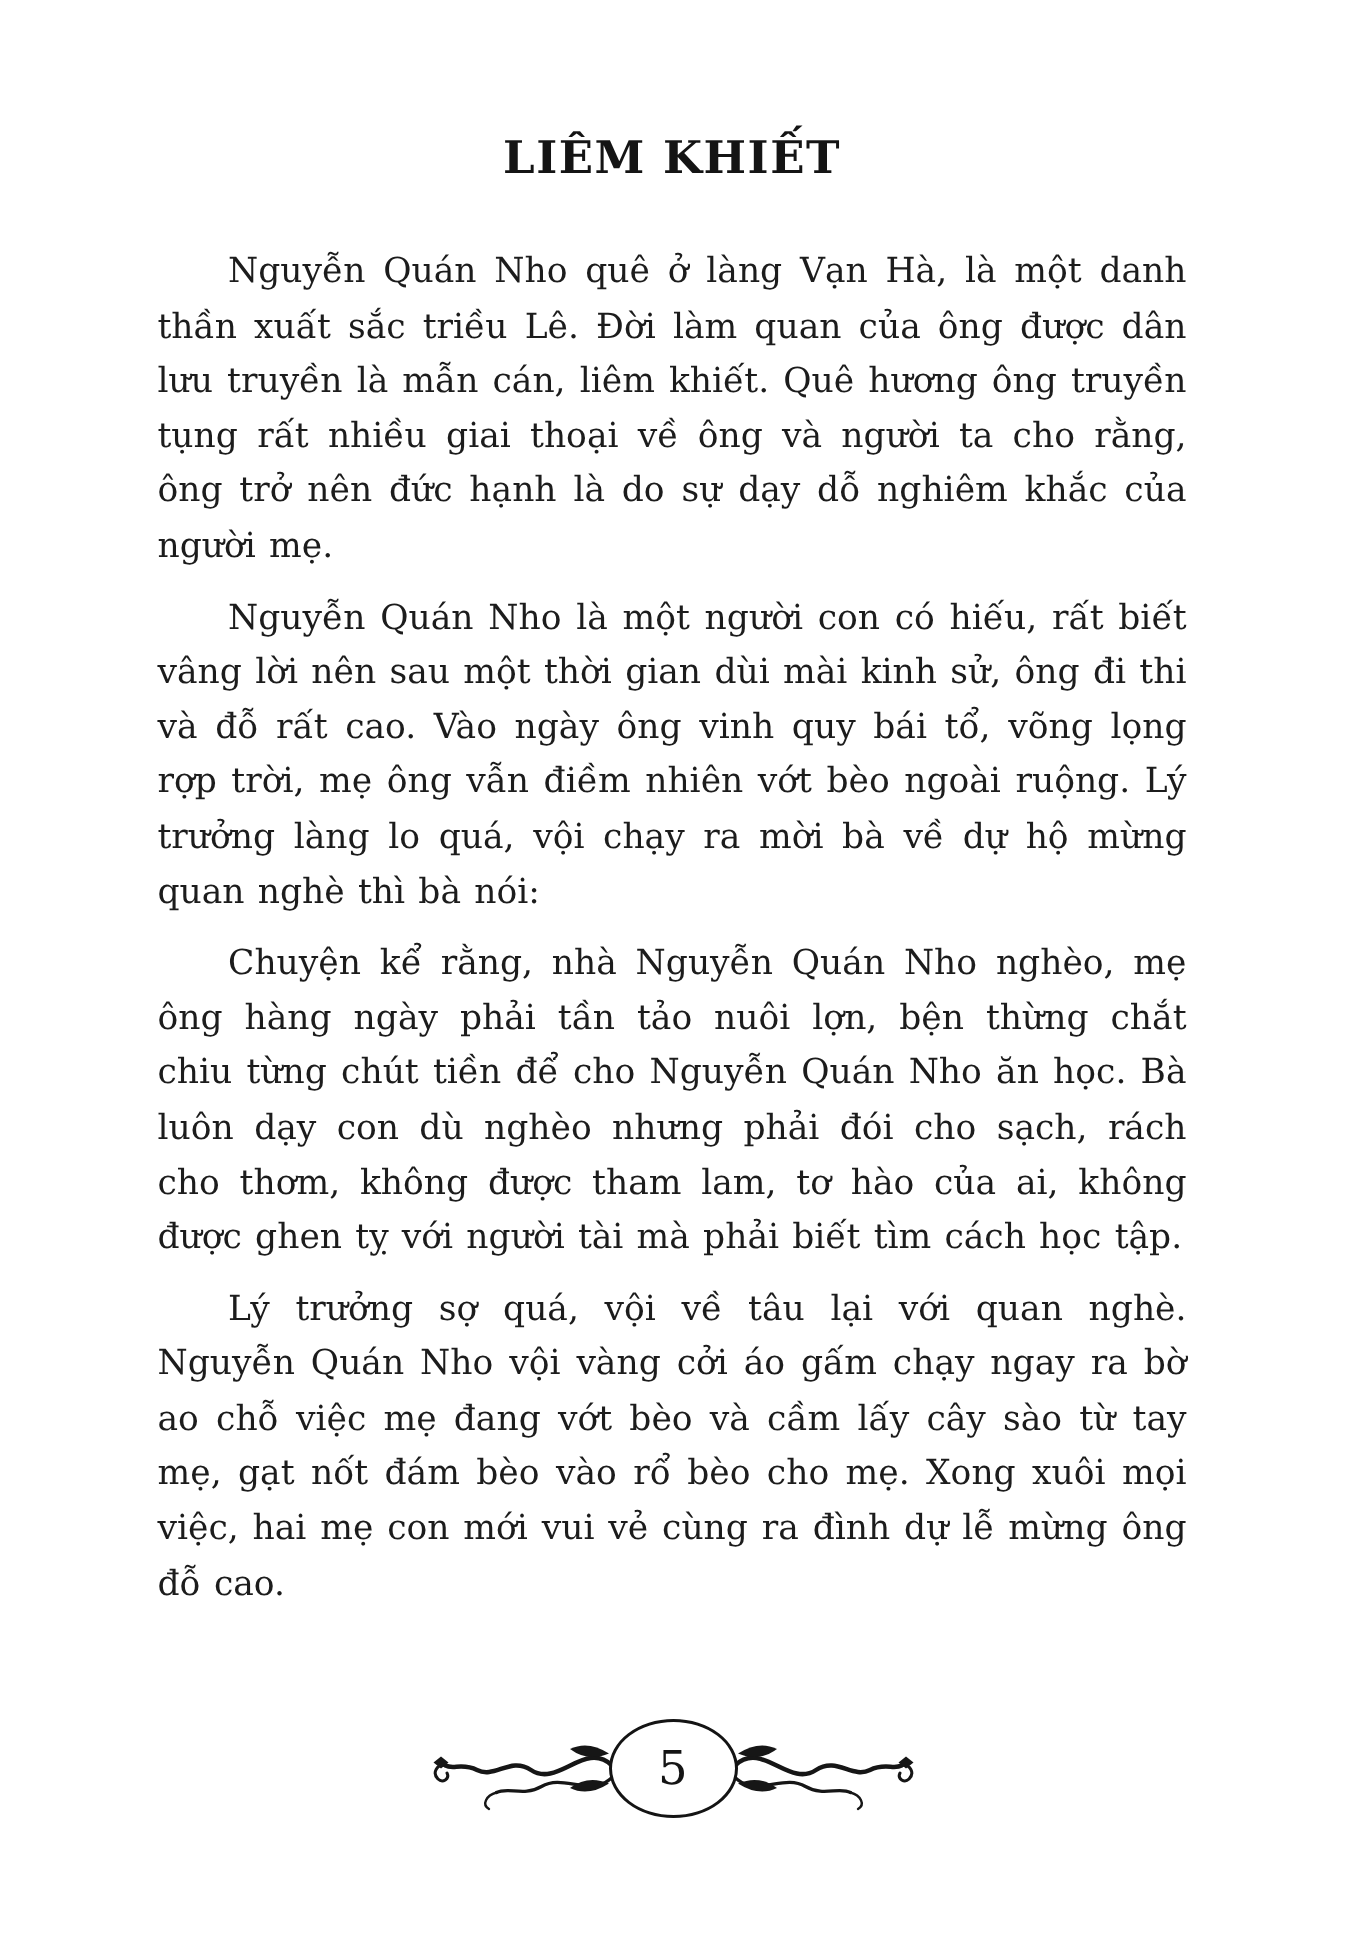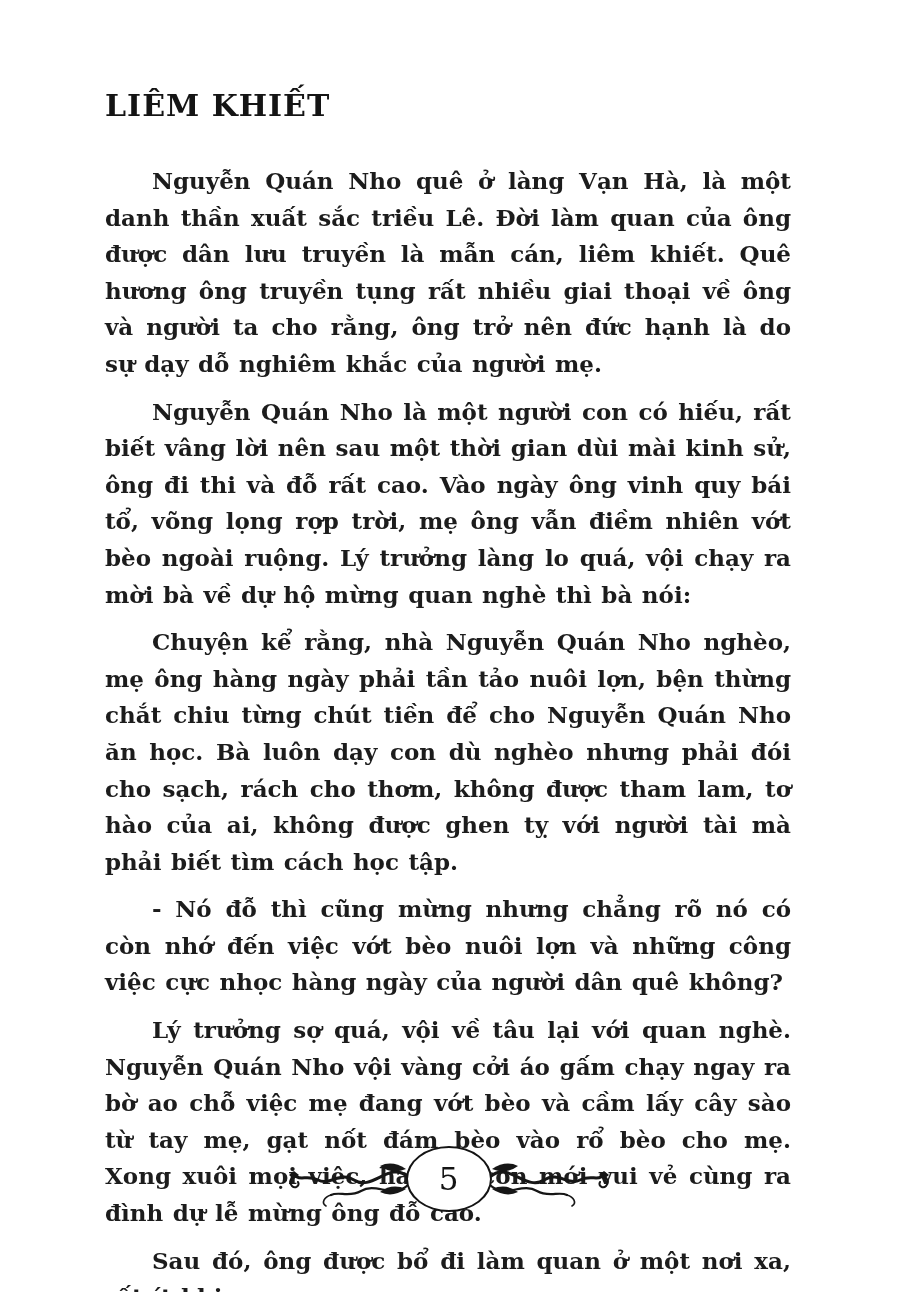--- a/index.html
+++ b/index.html
@@ -16,35 +16,35 @@
     overflow: hidden;
   }
   .page {
     box-sizing: border-box;
     width: 897px;
     height: 1292px;
     padding: 88px 106px 0 105px;
     position: relative;
   }
   .title {
+    text-align: center;
     font-size: 30px;
     font-weight: bold;
     letter-spacing: 1px;
     margin: 0 0 40px 0;
     color: #141414;
   }
   .body-text p.para {
     font-size: 23px;
     line-height: 36.6px;
     text-align: justify;
     text-indent: 47px;
     margin: 0 0 11px 0;
     color: #1c1c1c;
     word-spacing: 1.5px;
-    font-weight: bold;
   }
   .footer {
     position: absolute;
     left: 0;
     bottom: 80px;
     width: 897px;
     display: flex;
     align-items: center;
     justify-content: center;
   }
@@ -76,23 +76,21 @@
 <body>
 
 <div class="page">
 
   <h1 class="title">LIÊM KHIẾT</h1>
 
   <div class="body-text">
       <p class="para">Nguyễn Quán Nho quê ở làng Vạn Hà, là một danh thần xuất sắc triều Lê. Đời làm quan của ông được dân lưu truyền là mẫn cán, liêm khiết. Quê hương ông truyền tụng rất nhiều giai thoại về ông và người ta cho rằng, ông trở nên đức hạnh là do sự dạy dỗ nghiêm khắc của người mẹ.</p>
       <p class="para">Nguyễn Quán Nho là một người con có hiếu, rất biết vâng lời nên sau một thời gian dùi mài kinh sử, ông đi thi và đỗ rất cao. Vào ngày ông vinh quy bái tổ, võng lọng rợp trời, mẹ ông vẫn điềm nhiên vớt bèo ngoài ruộng. Lý trưởng làng lo quá, vội chạy ra mời bà về dự hộ mừng quan nghè thì bà nói:</p>
       <p class="para">Chuyện kể rằng, nhà Nguyễn Quán Nho nghèo, mẹ ông hàng ngày phải tần tảo nuôi lợn, bện thừng chắt chiu từng chút tiền để cho Nguyễn Quán Nho ăn học. Bà luôn dạy con dù nghèo nhưng phải đói cho sạch, rách cho thơm, không được tham lam, tơ hào của ai, không được ghen tỵ với người tài mà phải biết tìm cách học tập.</p>
-      <p class="para">- Nó đỗ thì cũng mừng nhưng chẳng rõ nó có còn nhớ đến việc vớt bèo nuôi lợn và những công việc cực nhọc hàng ngày của người dân quê không?</p>
       <p class="para">Lý trưởng sợ quá, vội về tâu lại với quan nghè. Nguyễn Quán Nho vội vàng cởi áo gấm chạy ngay ra bờ ao chỗ việc mẹ đang vớt bèo và cầm lấy cây sào từ tay mẹ, gạt nốt đám bèo vào rổ bèo cho mẹ. Xong xuôi mọi việc, hai mẹ con mới vui vẻ cùng ra đình dự lễ mừng ông đỗ cao.</p>
-      <p class="para">Sau đó, ông được bổ đi làm quan ở một nơi xa, rất ít khi</p>
     </div>
 
   <div class="footer">
 
     <svg class="flourish left" viewBox="0 0 122 64" xmlns="http://www.w3.org/2000/svg">
       <g fill="none" stroke="#161616" stroke-linecap="round">
         <path d="M120 30 C 102 13 84 45 66 33 C 52 24 42 39 30 33 C 20 28 14 33 9 30" stroke-width="3"></path>
         <path d="M120 38 C 105 52 88 35 73 44 C 61 51 51 44 43 48" stroke-width="2.2"></path>
         <path d="M9 30 c -6 -1 -9 5 -5 9 c 3 3 8 0 6 -4" stroke-width="2"></path>
         <path d="M43 48 c -7 2 -10 8 -5 11" stroke-width="1.6"></path>

